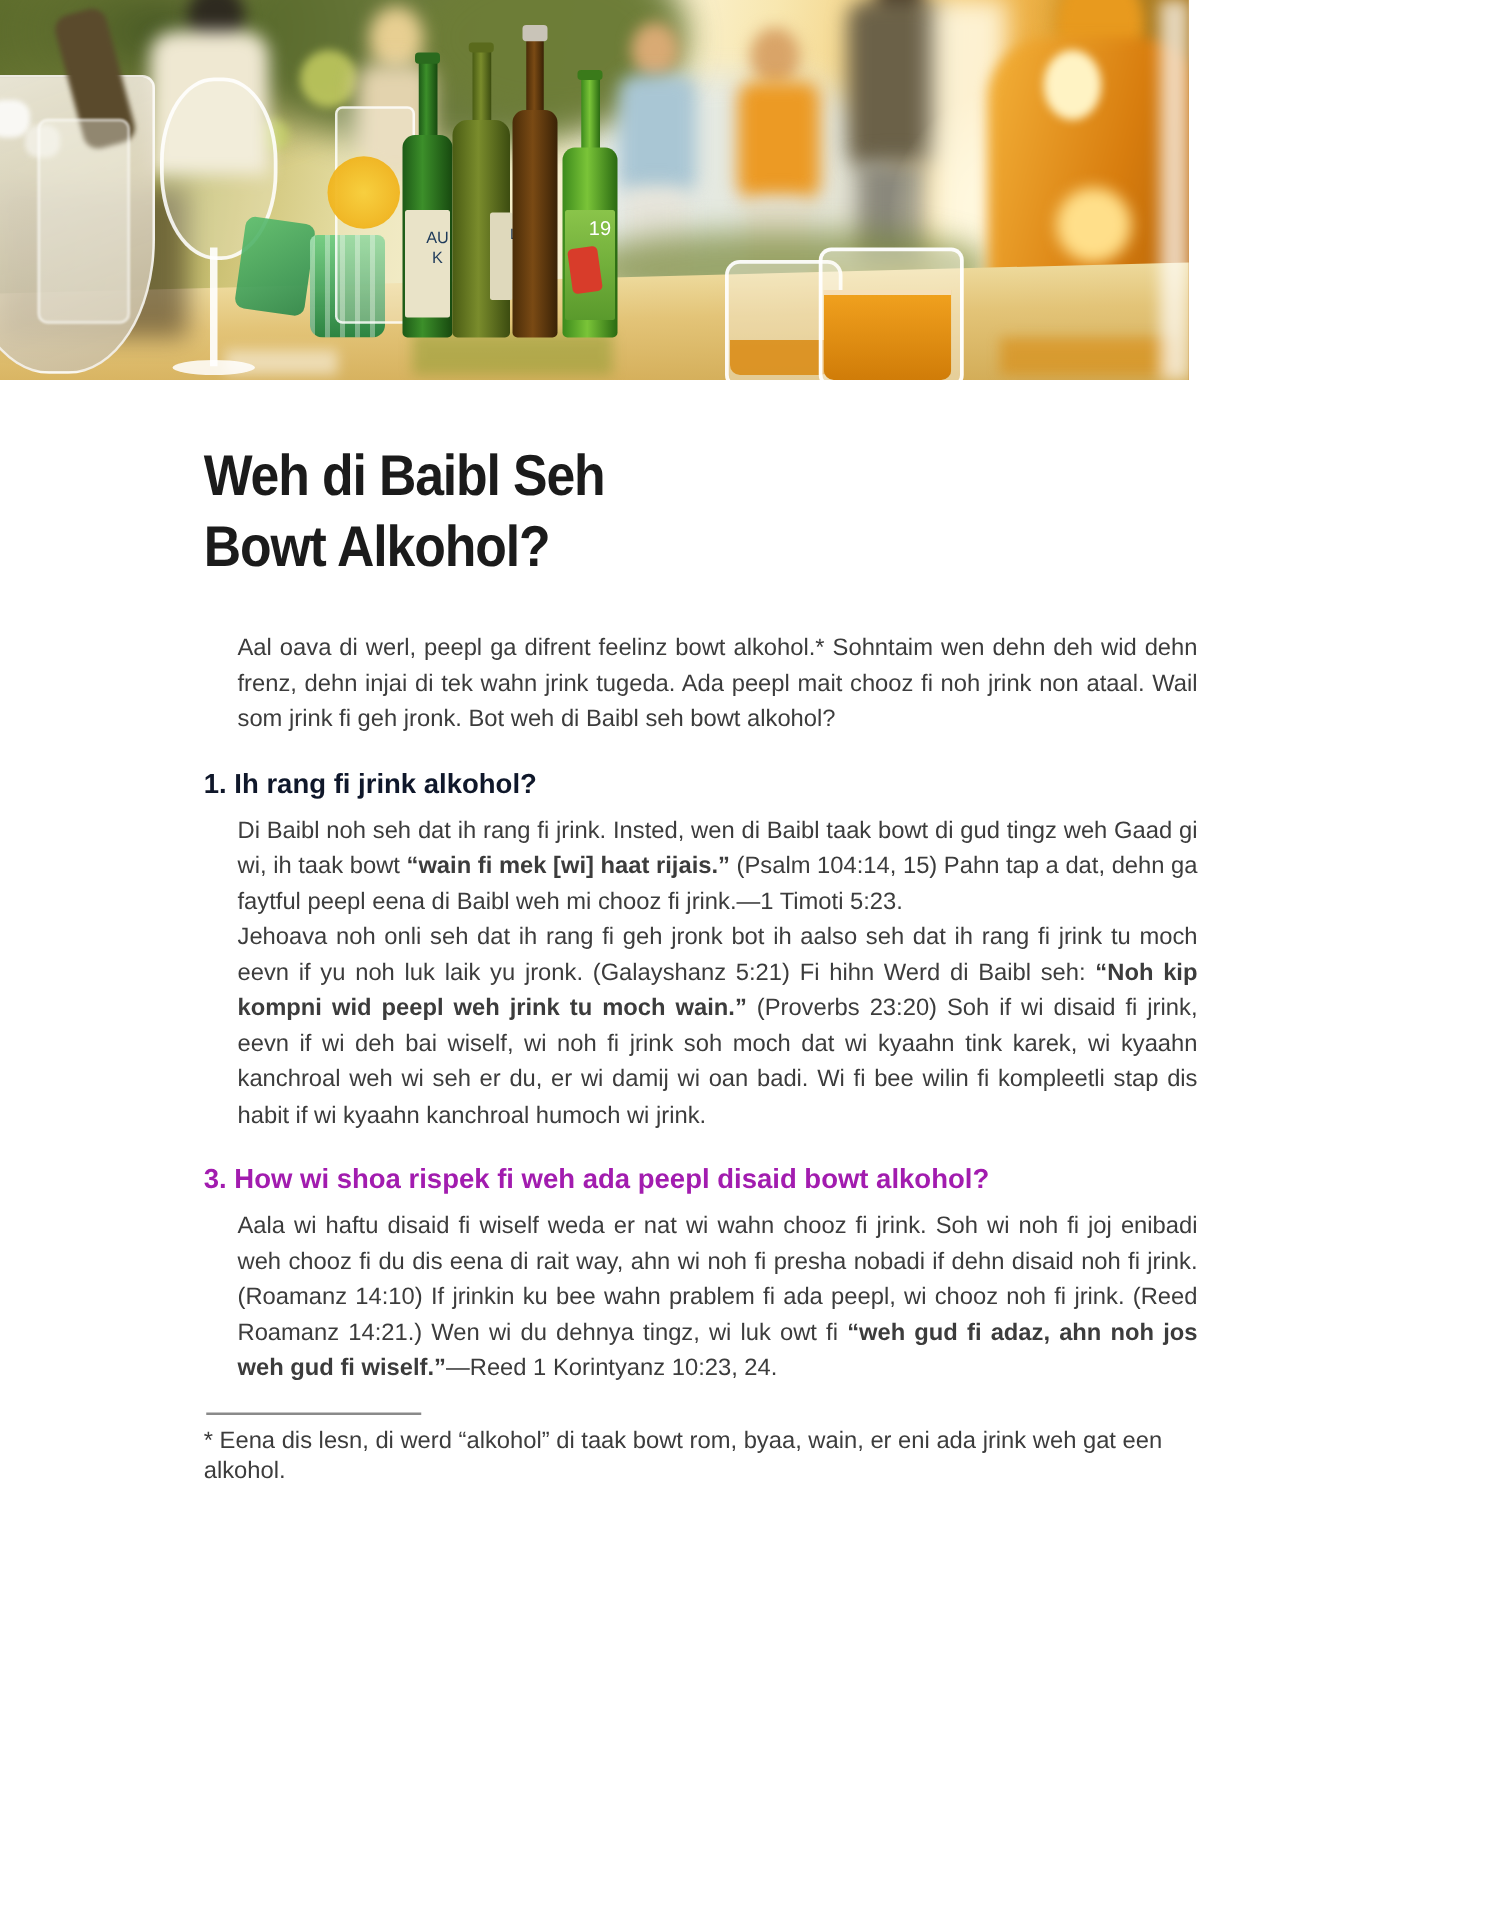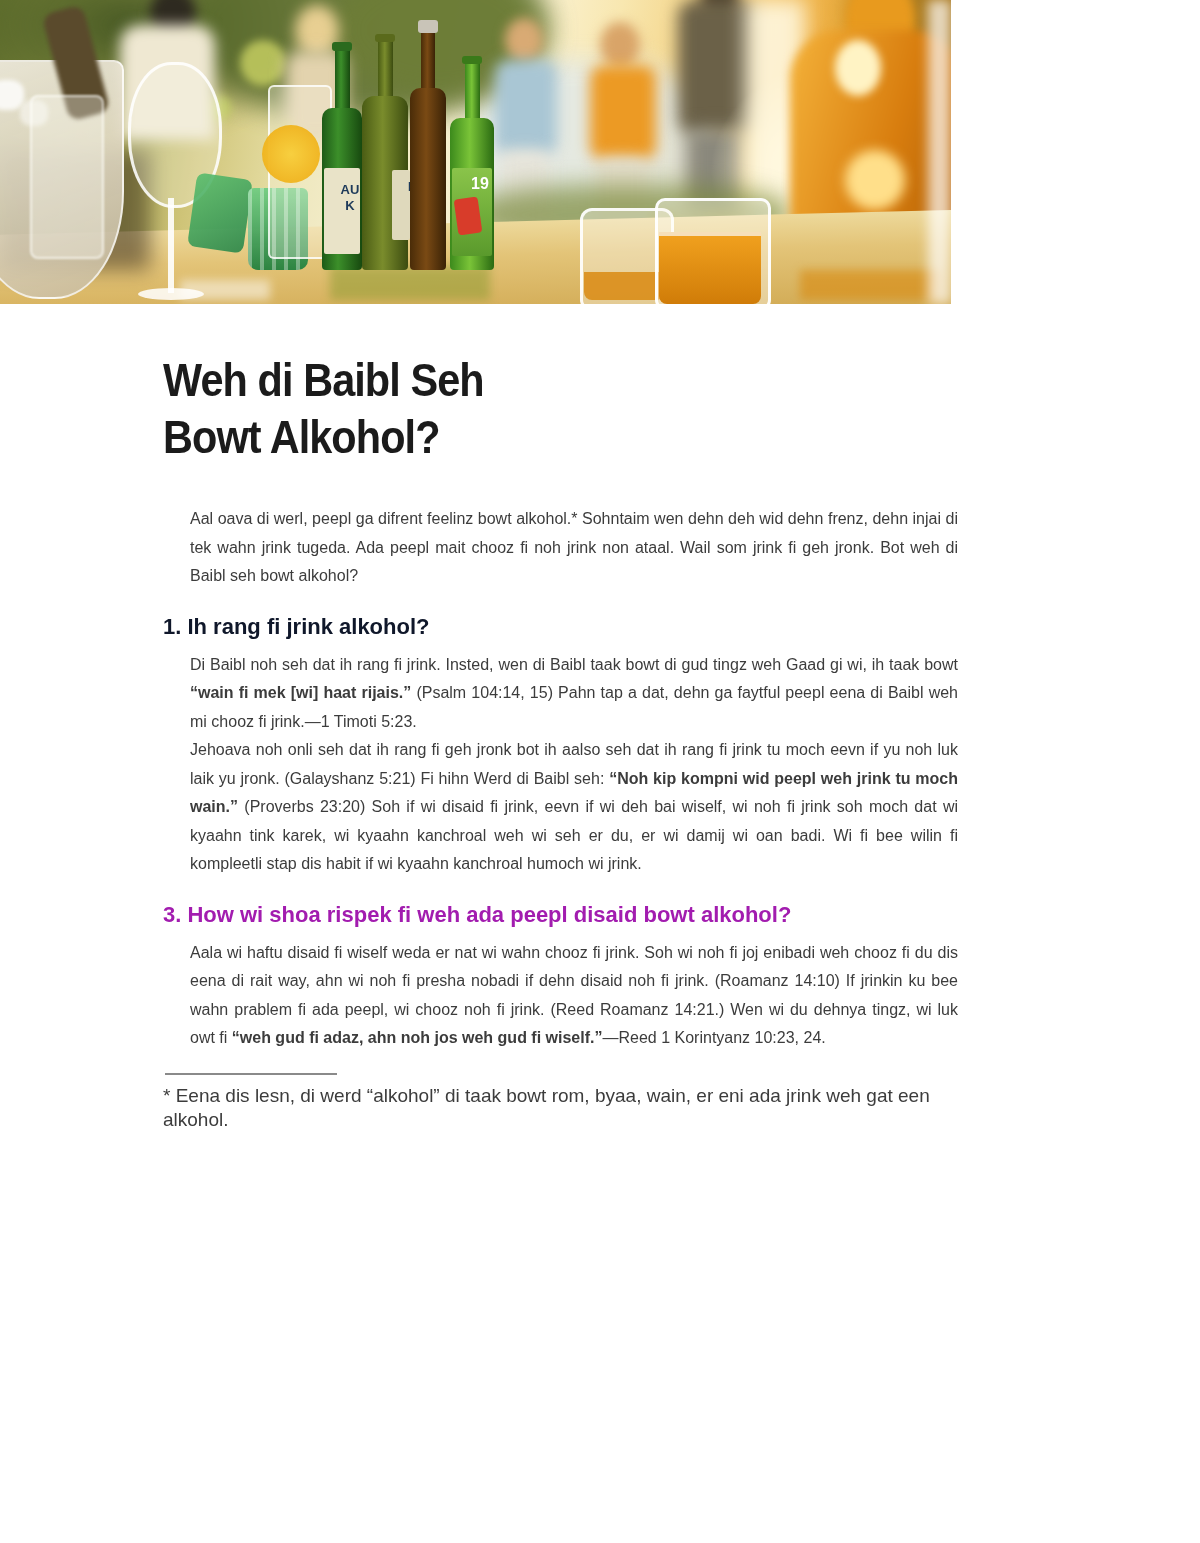--- a/index.html
+++ b/index.html
@@ -15,30 +15,30 @@
   .numbox{position:absolute;left:951px;top:0;width:249px;height:304px;}
   .num{position:absolute;top:86px;left:0;width:100%;text-align:center;color:#fff;
        font-size:100px;line-height:1;font-weight:bold;letter-spacing:-3px;transform:scaleX(0.78);}
   .num-underline{position:absolute;top:203px;left:50%;margin-left:-50px;width:100px;height:10px;background:#fff;}
 
   
   .content{position:absolute;left:163px;top:304px;width:795px;}
   .title{margin:48px 0 0 0;font-size:46px;line-height:57px;font-weight:bold;color:#1b1b1b;
          letter-spacing:-1px;transform:scaleX(0.9);transform-origin:left top;}
   .title span{display:block;}
-  .body-text{font-size:16px;line-height:28.5px;margin:0;padding-left:27px;text-align:justify;color:#3c3c3c;}
+  .body-text{font-size:19px;line-height:28.5px;margin:0;padding-left:27px;text-align:justify;color:#3c3c3c;}
   .intro{margin-top:39px;}
   .seg-b{font-weight:bold;}
   .sec-heading{font-size:22px;line-height:26px;font-weight:bold;margin:23px 0 11px 0;}
   .para{margin-bottom:0;}
   .footnote-rule{width:172px;height:2px;background:#8a8a8a;margin:20px 0 9px 2px;}
   .footnote{font-size:19px;line-height:24px;margin:0;color:#3c3c3c;text-align:left;}
 
   
-  .lbl{font-weight:bold;color:#1e3a5a;text-align:center;padding-left:16px;}
+  .lbl{font-weight:normal;color:#1e3a5a;text-align:center;padding-left:16px;}
 </style>
 </head>
 <body>
 
 <div class="page">
 
   <div class="header">
 
     <div class="photo">
 

